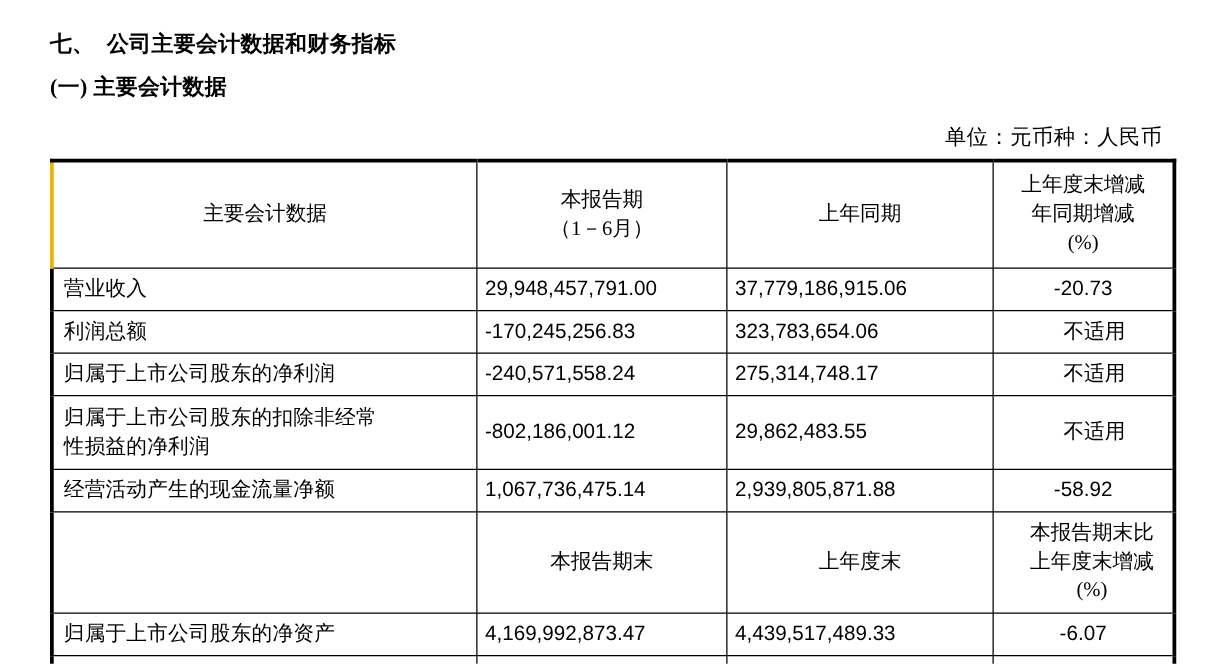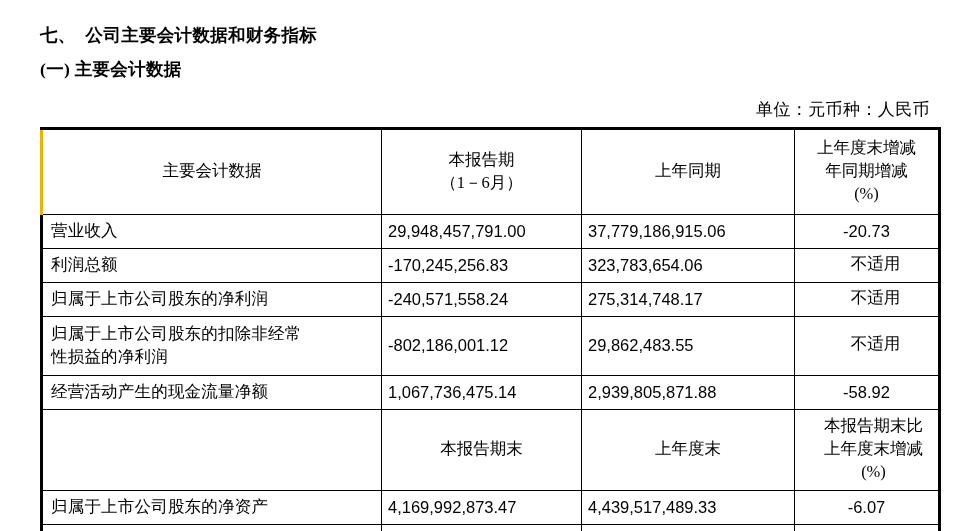--- a/index.html
+++ b/index.html
@@ -87,21 +87,21 @@
     font-size: 16.5px;
     font-family: "Liberation Sans", sans-serif;
   }
   table.fin td.pct {
     text-align: center;
     border-right: 3px solid #000000;
     font-size: 16.5px;
     font-family: "Liberation Sans", sans-serif;
   }
   table.fin td.pct.cn {
-    font-family: Liberation Mono, monospace;
+    font-family: Liberation Sans, sans-serif;
     padding-left: 24px;
   }
   table.fin tr.data td { height: 27px; }
   table.fin tr.data.tall td { height: 52px; }
   table.fin tr.subhead td {
     height: 74px;
     text-align: center;
     font-size: 16.5px;
     vertical-align: middle;
   }

